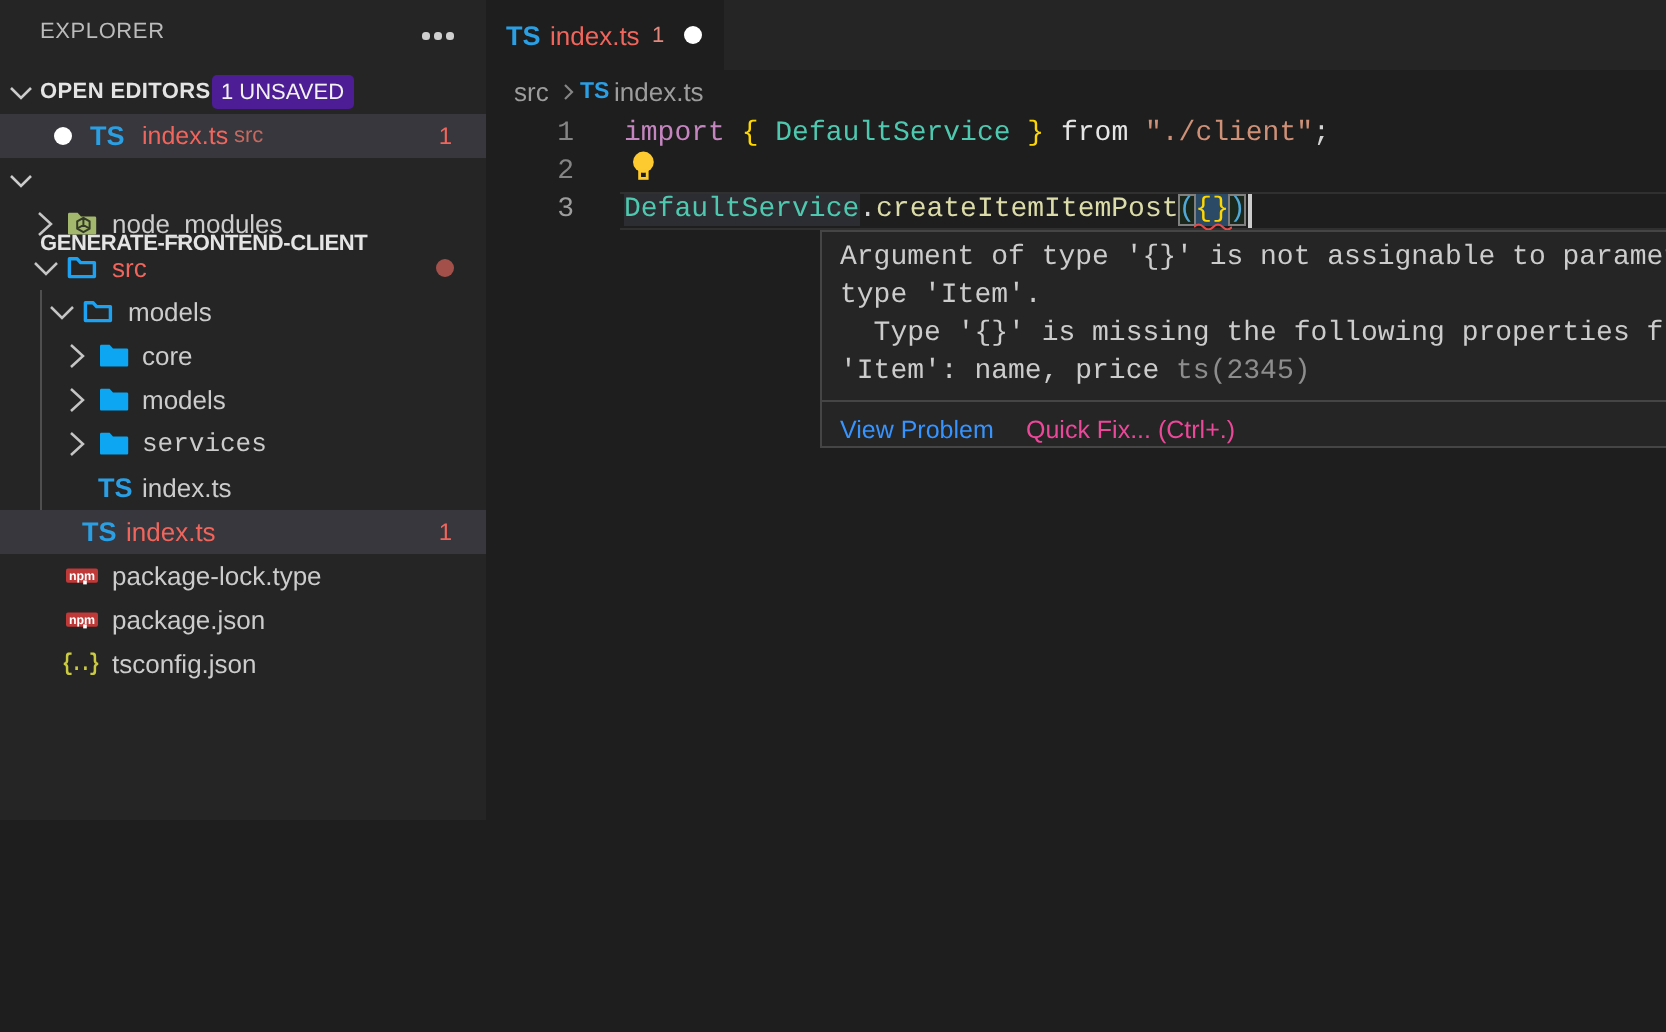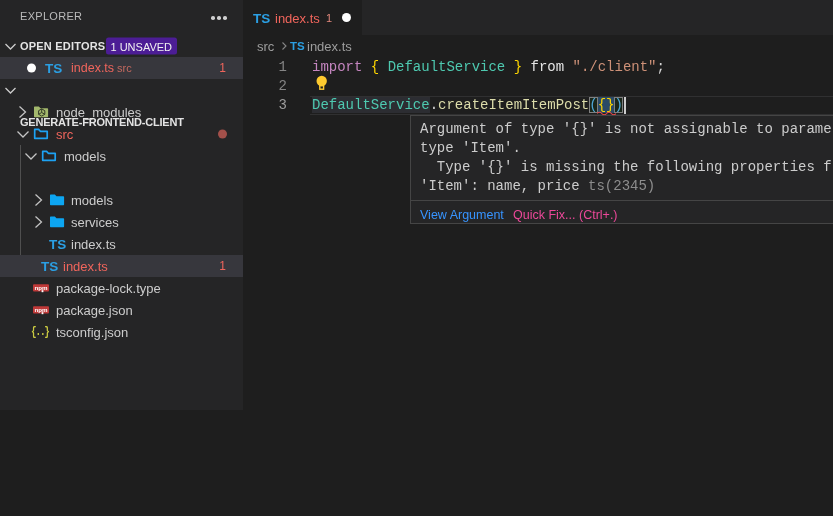--- a/index.html
+++ b/index.html
@@ -83,32 +83,41 @@
     <div class="row" style="top:145px;">
       <svg style="left:23px;" width="16" height="16" viewBox="0 0 16 16">
           <path d="M2.5 5.5 L8 11 L13.5 5.5" fill="none" stroke="#c5c5c5" stroke-width="1.25"></path>
         </svg>
       <svg style="left:41px;" width="16" height="14" viewBox="0 0 16 14">
         <path d="M1.7 2.4 h3.9 l1.7 1.9 h6.9 v7 H1.7 z" fill="none" stroke="#1da2f3" stroke-width="1.7" stroke-linejoin="round"></path>
       </svg>
       <span class="lbl" style="left:64px;">models</span>
     </div>
 
+    <div class="row" style="top:167px;">
+      <svg style="left:31px;" width="16" height="16" viewBox="0 0 16 16">
+          <path d="M4.5 2.5 L10.5 8 L4.5 13.5" fill="none" stroke="#c5c5c5" stroke-width="1.25"></path>
+        </svg>
+      <svg style="left:49px;" width="16" height="14" viewBox="0 0 16 14">
+        <path d="M1 2.1 c0-.4 .3-.7 .7-.7 h4.1 l1.7 1.9 h6.9 c.4 0 .7 .3 .7 .7 v7.6 c0 .4 -.3 .7 -.7 .7 H1.7 c-.4 0 -.7 -.3 -.7 -.7 z" fill="#0da6f2"></path>
+      </svg>
+      <span class="lbl" style="left:71px;">core</span>
+    </div>
 
     <div class="row" style="top:189px;">
       <svg style="left:31px;" width="16" height="16" viewBox="0 0 16 16">
           <path d="M4.5 2.5 L10.5 8 L4.5 13.5" fill="none" stroke="#c5c5c5" stroke-width="1.25"></path>
         </svg>
       <svg style="left:49px;" width="16" height="14" viewBox="0 0 16 14">
         <path d="M1 2.1 c0-.4 .3-.7 .7-.7 h4.1 l1.7 1.9 h6.9 c.4 0 .7 .3 .7 .7 v7.6 c0 .4 -.3 .7 -.7 .7 H1.7 c-.4 0 -.7 -.3 -.7 -.7 z" fill="#0da6f2"></path>
       </svg>
       <span class="lbl" style="left:71px;">models</span>
     </div>
 
-    <div class="row" style="top:211px;">
+    <div class="row" style="top:211px;font-family:Liberation Mono, monospace;">
       <svg style="left:31px;" width="16" height="16" viewBox="0 0 16 16">
           <path d="M4.5 2.5 L10.5 8 L4.5 13.5" fill="none" stroke="#c5c5c5" stroke-width="1.25"></path>
         </svg>
       <svg style="left:49px;" width="16" height="14" viewBox="0 0 16 14">
         <path d="M1 2.1 c0-.4 .3-.7 .7-.7 h4.1 l1.7 1.9 h6.9 c.4 0 .7 .3 .7 .7 v7.6 c0 .4 -.3 .7 -.7 .7 H1.7 c-.4 0 -.7 -.3 -.7 -.7 z" fill="#0da6f2"></path>
       </svg>
       <span class="lbl" style="left:71px;">services</span>
     </div>
 
     <div class="row" style="top:233px;">
@@ -182,17 +191,17 @@
   </svg>
 
   <div class="abs" style="left:624px; top:97px; width:2px; height:17px; background:#cccccc;"></div>
 
   <div class="abs" style="left:410px; top:115px; width:560px; height:109px; background:#252526; border:1px solid #454545;">
     <div class="abs mono" style="left:9px; top:4px; font-size:14px; line-height:19px; white-space:pre; color:#cccccc;">Argument of type '{}' is not assignable to parameter of
 type 'Item'.
   Type '{}' is missing the following properties from
 'Item': name, price <span style="color:#8d8d8d">ts(2345)</span></div>
     <div class="abs" style="left:0; top:84px; width:560px; height:1px; background:#454545;"></div>
-    <div class="abs" style="left:9px; top:92px; font-size:12.5px; color:#3794ff;">View Argument</div>
+    <div class="abs" style="left:9px; top:92px; font-size:12.5px; color:#3794ff;">View Problem</div>
     <div class="abs" style="left:102px; top:92px; font-size:12.5px; color:#ec4899;">Quick Fix... (Ctrl+.)</div>
   </div>
 
 </div>
 
 </body></html>

